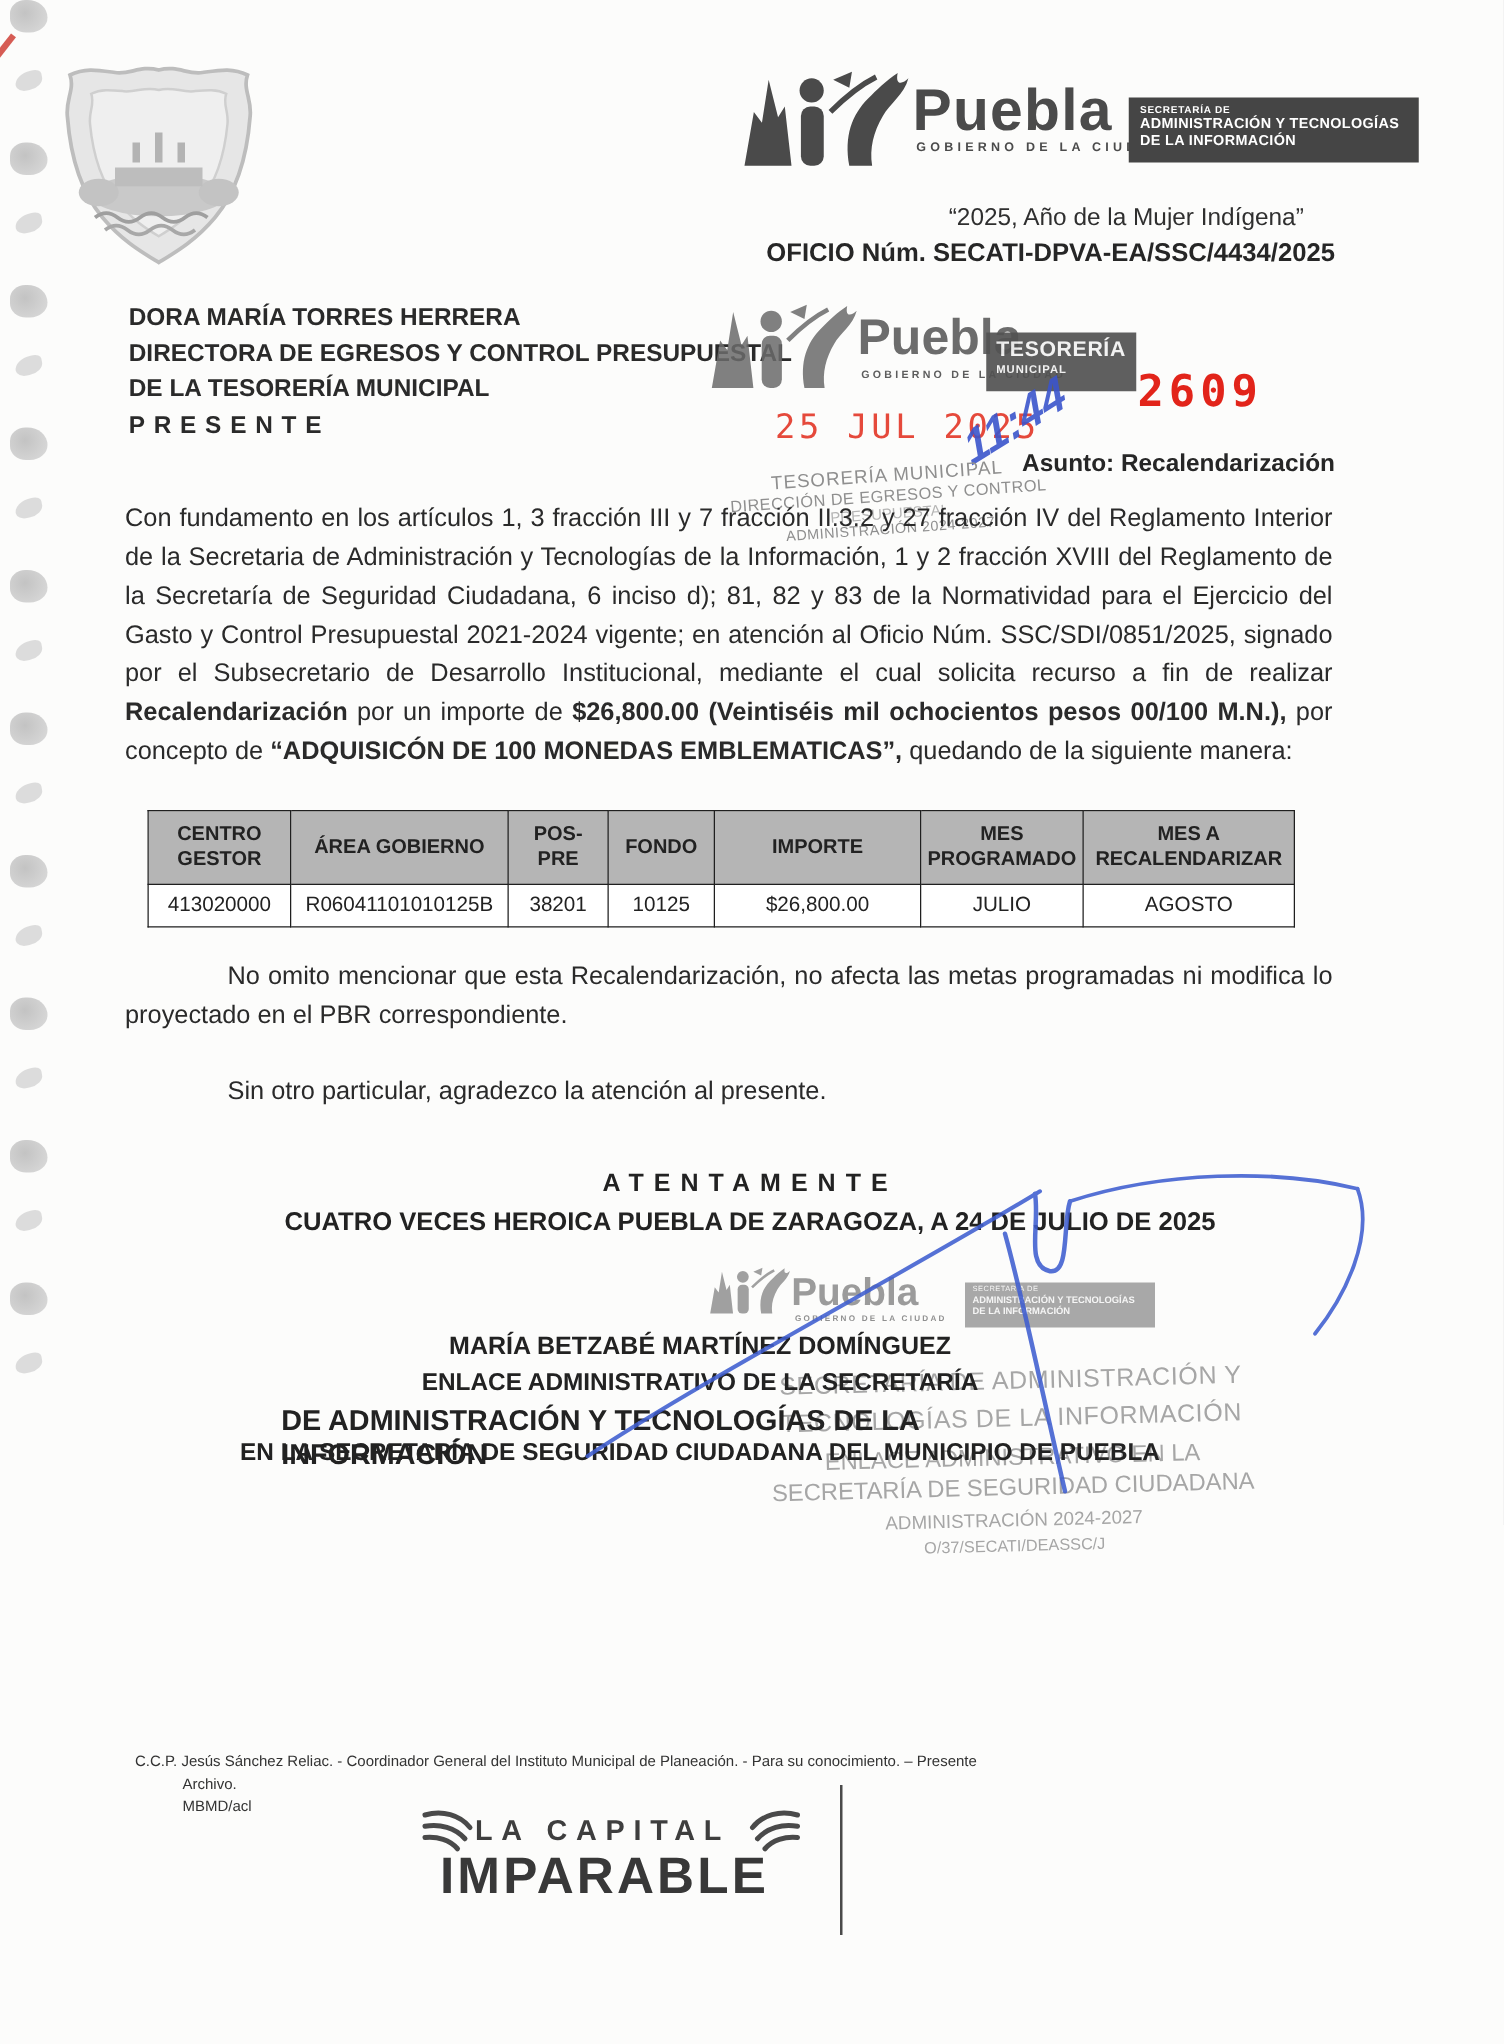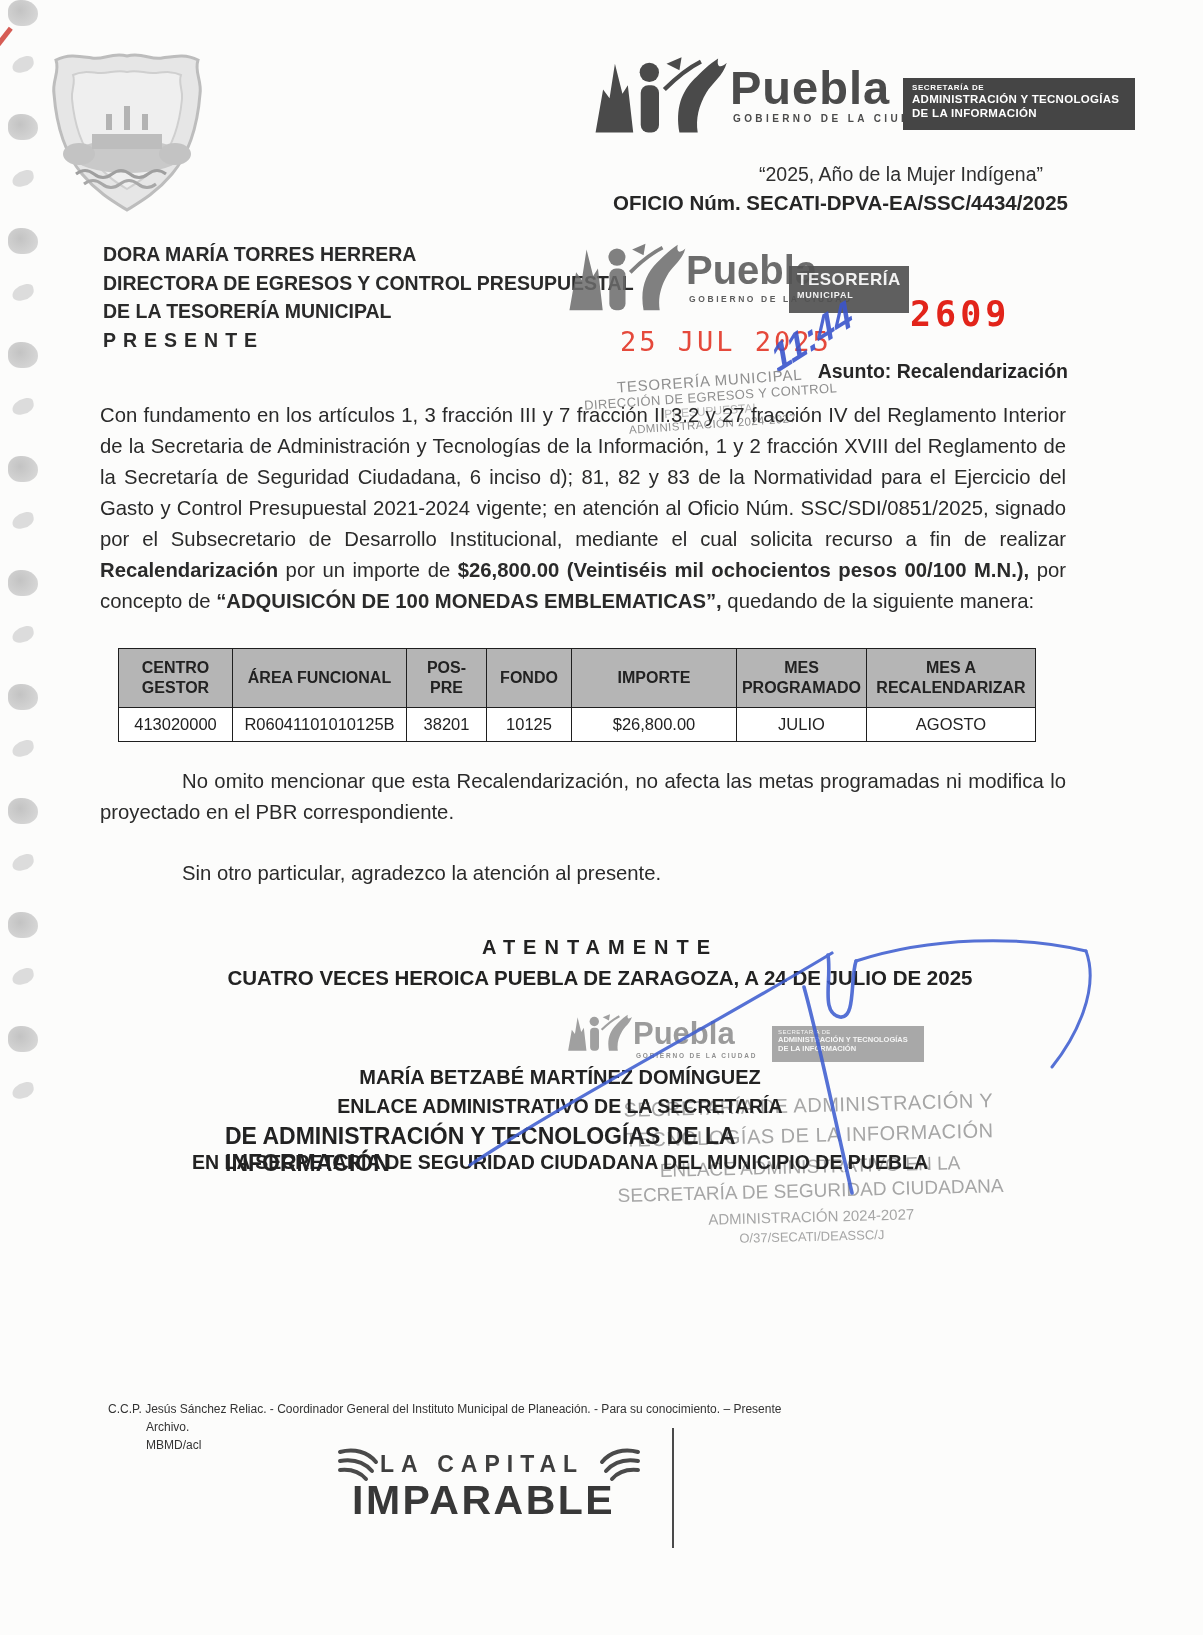--- a/index.html
+++ b/index.html
@@ -214,21 +214,21 @@
           <col style="width:80px">
           <col style="width:85px">
         <col style="width:165px">
           <col style="width:130px">
           <col style="width:169px">
       </colgroup>
       <tbody>
           <tr>
         <th>CENTRO
 GESTOR</th>
-        <th>ÁREA FUNCIONAL</th>
+        <th>ÁREA GOBIERNO</th>
         <th>POS-
 PRE</th>
         <th>FONDO</th>
         <th>IMPORTE</th>
         <th>MES
 PROGRAMADO</th>
         <th>MES A
 RECALENDARIZAR</th>
       </tr>
       <tr>

